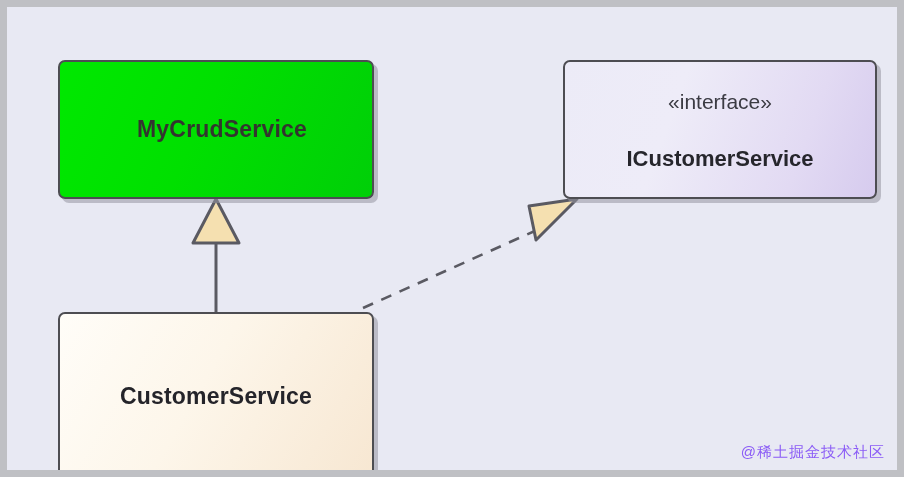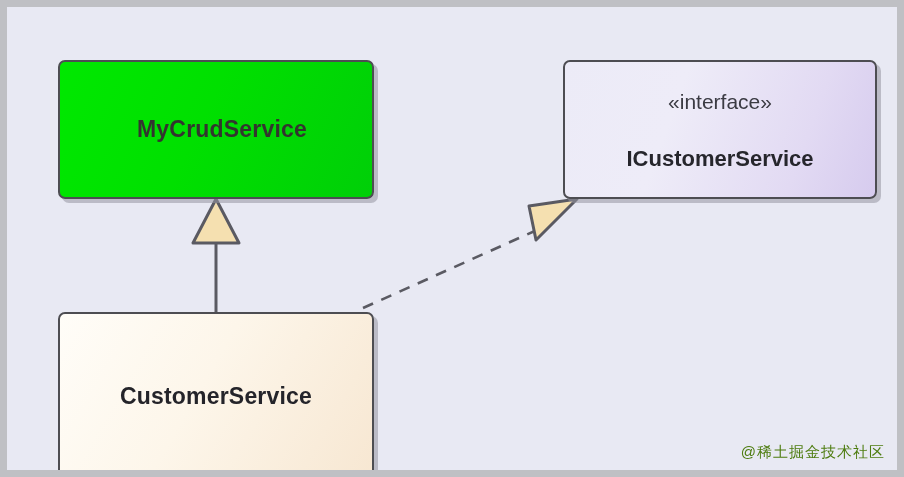--- a/index.html
+++ b/index.html
@@ -97,21 +97,21 @@
     width: 890px;
     height: 463px;
     pointer-events: none;
   }
   
   #watermark {
     position: absolute;
     right: 12px;
     bottom: 8px;
     font-size: 15px;
-    color: #4d7c0f;
+    color: #8b5cf6;
     letter-spacing: 1px;
     white-space: nowrap;
     margin-left: 8px;
   }
 </style>
 </head>
 <body>
 
 <div id="canvas-frame">
   <div id="diagram-canvas">

